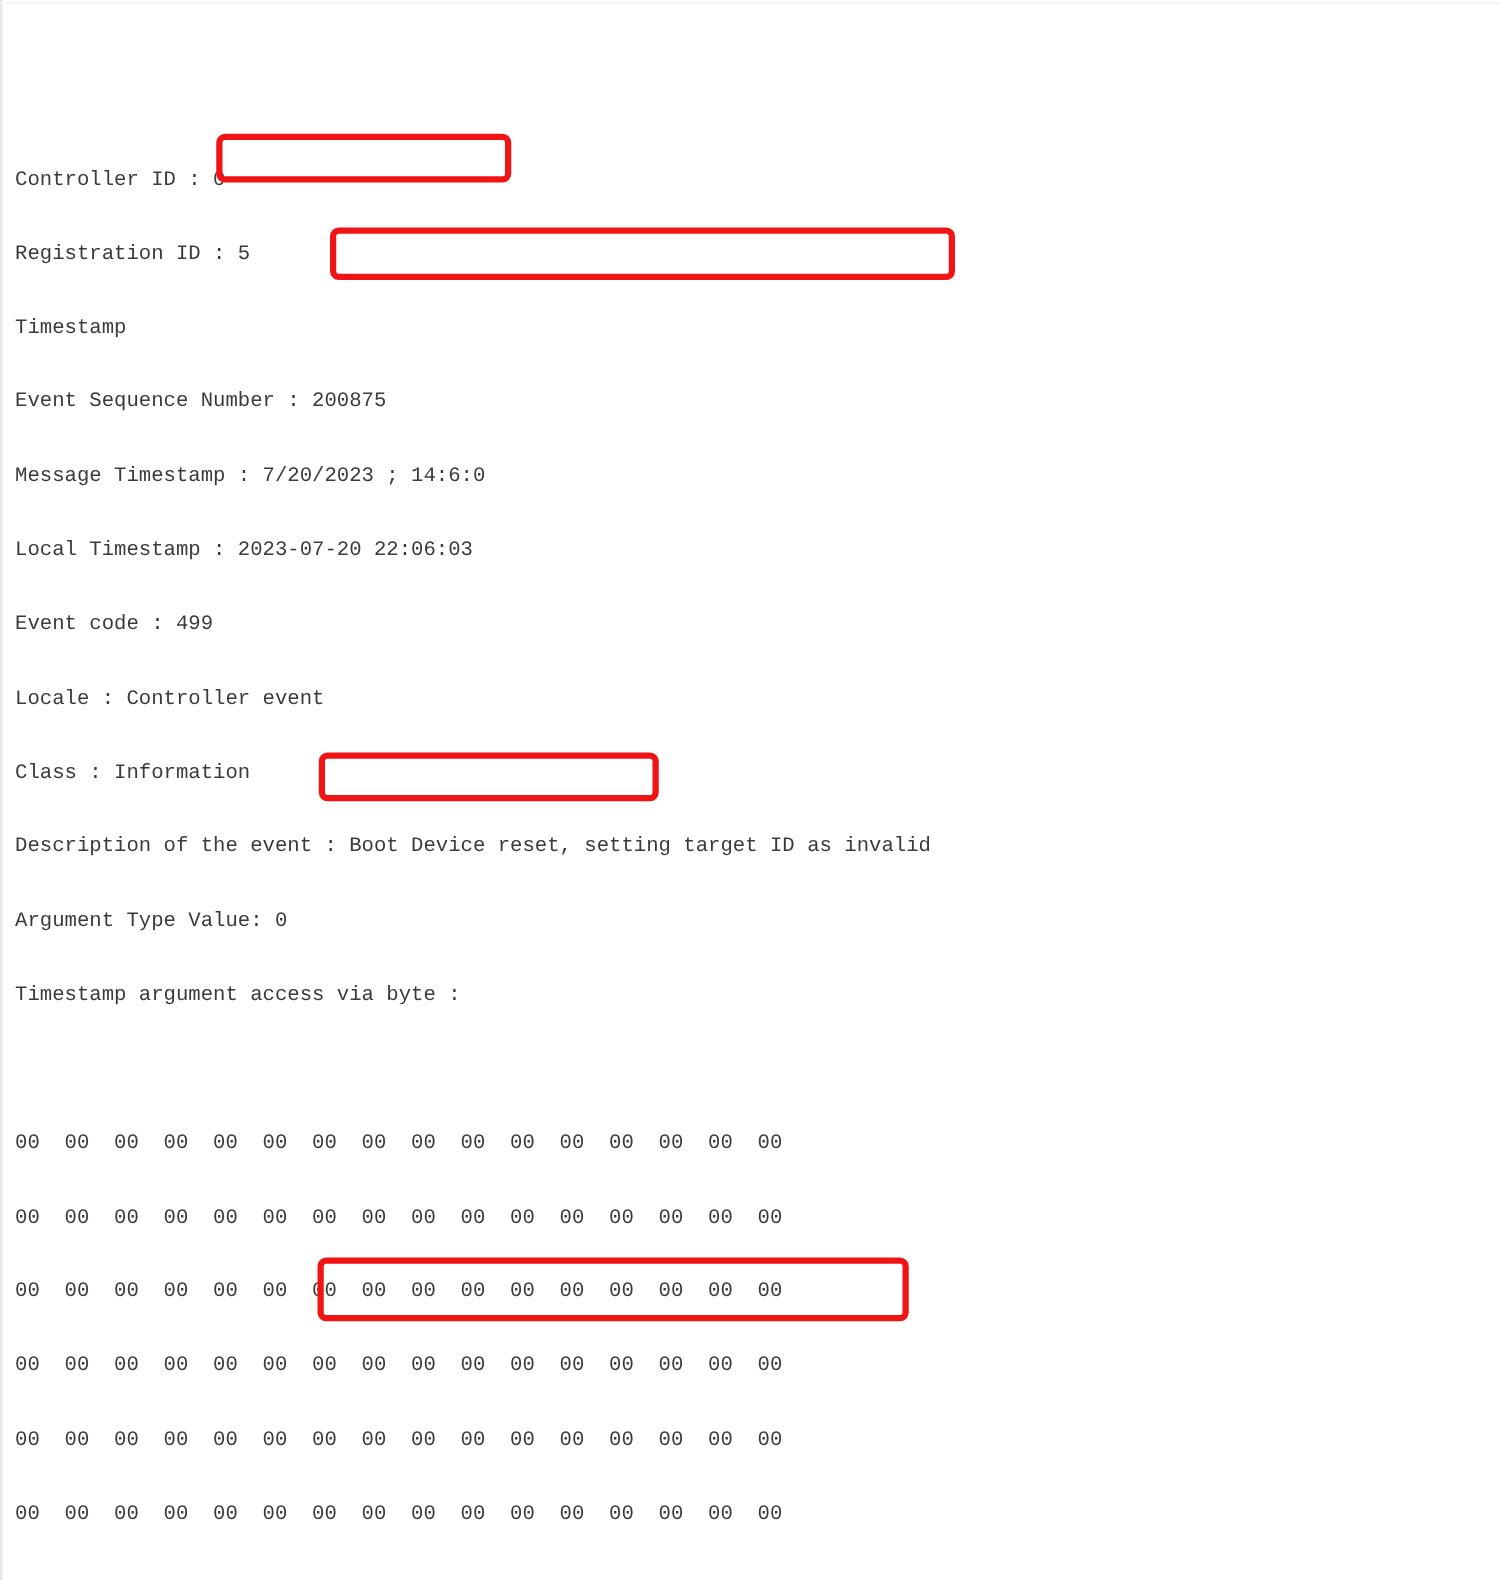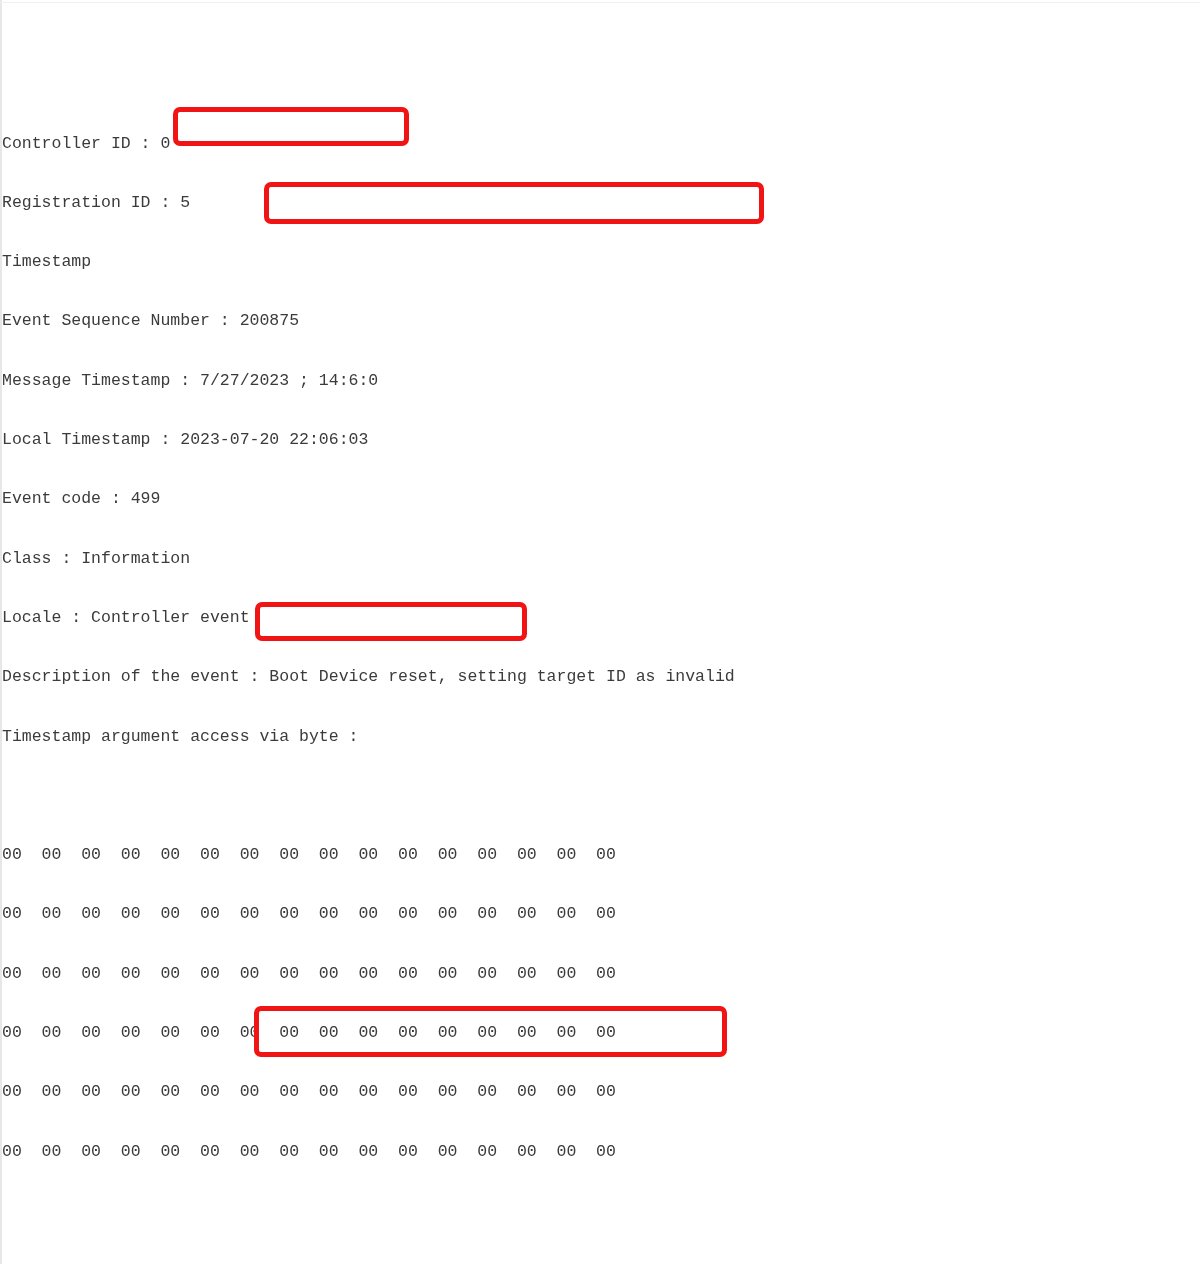--- a/index.html
+++ b/index.html
@@ -12,21 +12,21 @@
   #log {
     position: absolute;
     left: 0; top: 15px;
     width: 1200px;
     font-family: "Liberation Mono", "DejaVu Sans Mono", monospace;
     font-size: 16.5px;
     line-height: 19.76px;
     color: #3b3b3b;
     white-space: pre;
   }
-  .ln { min-height: 19.76px; padding-left: 2px; width: 1200px; }
+  .ln { min-height: 19.76px; padding-left: 12px; width: 1200px; }
   .redbox {
     position: absolute;
     border: 5px solid #f11414;
     border-radius: 7px;
     background: transparent;
     z-index: 5;
     pointer-events: none;
   }
   #box-local-ts   { left: 173px; top: 107px;  width: 236px; height: 39px; }
   #box-desc-1     { left: 264px; top: 182px;  width: 500px; height: 42px; }
@@ -50,26 +50,27 @@
 <div class="top-edge"></div>
 
 <div id="log">
 
   
   <section>
     <div class="ln">Controller ID : 0</div>
     <div class="ln">Registration ID : 5</div>
     <div class="ln">Timestamp</div>
     <div class="ln">Event Sequence Number : 200875</div>
-    <div class="ln">Message Timestamp : 7/27/2023 ; 14:6:0</div>
+    <div class="ln">Message Timestamp : 7/20/2023 ; 14:6:0</div>
     <div class="ln">Local Timestamp : 2023-07-20 22:06:03</div>
     <div class="ln">Event code : 499</div>
+    <div class="ln">Locale : Controller event</div>
     <div class="ln">Class : Information</div>
-    <div class="ln">Locale : Controller event</div>
     <div class="ln">Description of the event : Boot Device reset, setting target ID as invalid</div>
+    <div class="ln">Argument Type Value: 0</div>
     <div class="ln">Timestamp argument access via byte :</div>
     <div class="ln"></div>
     <div class="ln">00  00  00  00  00  00  00  00  00  00  00  00  00  00  00  00</div>
     <div class="ln">00  00  00  00  00  00  00  00  00  00  00  00  00  00  00  00</div>
     <div class="ln">00  00  00  00  00  00  00  00  00  00  00  00  00  00  00  00</div>
     <div class="ln">00  00  00  00  00  00  00  00  00  00  00  00  00  00  00  00</div>
     <div class="ln">00  00  00  00  00  00  00  00  00  00  00  00  00  00  00  00</div>
     <div class="ln">00  00  00  00  00  00  00  00  00  00  00  00  00  00  00  00</div>
     <div class="ln"></div>
     

